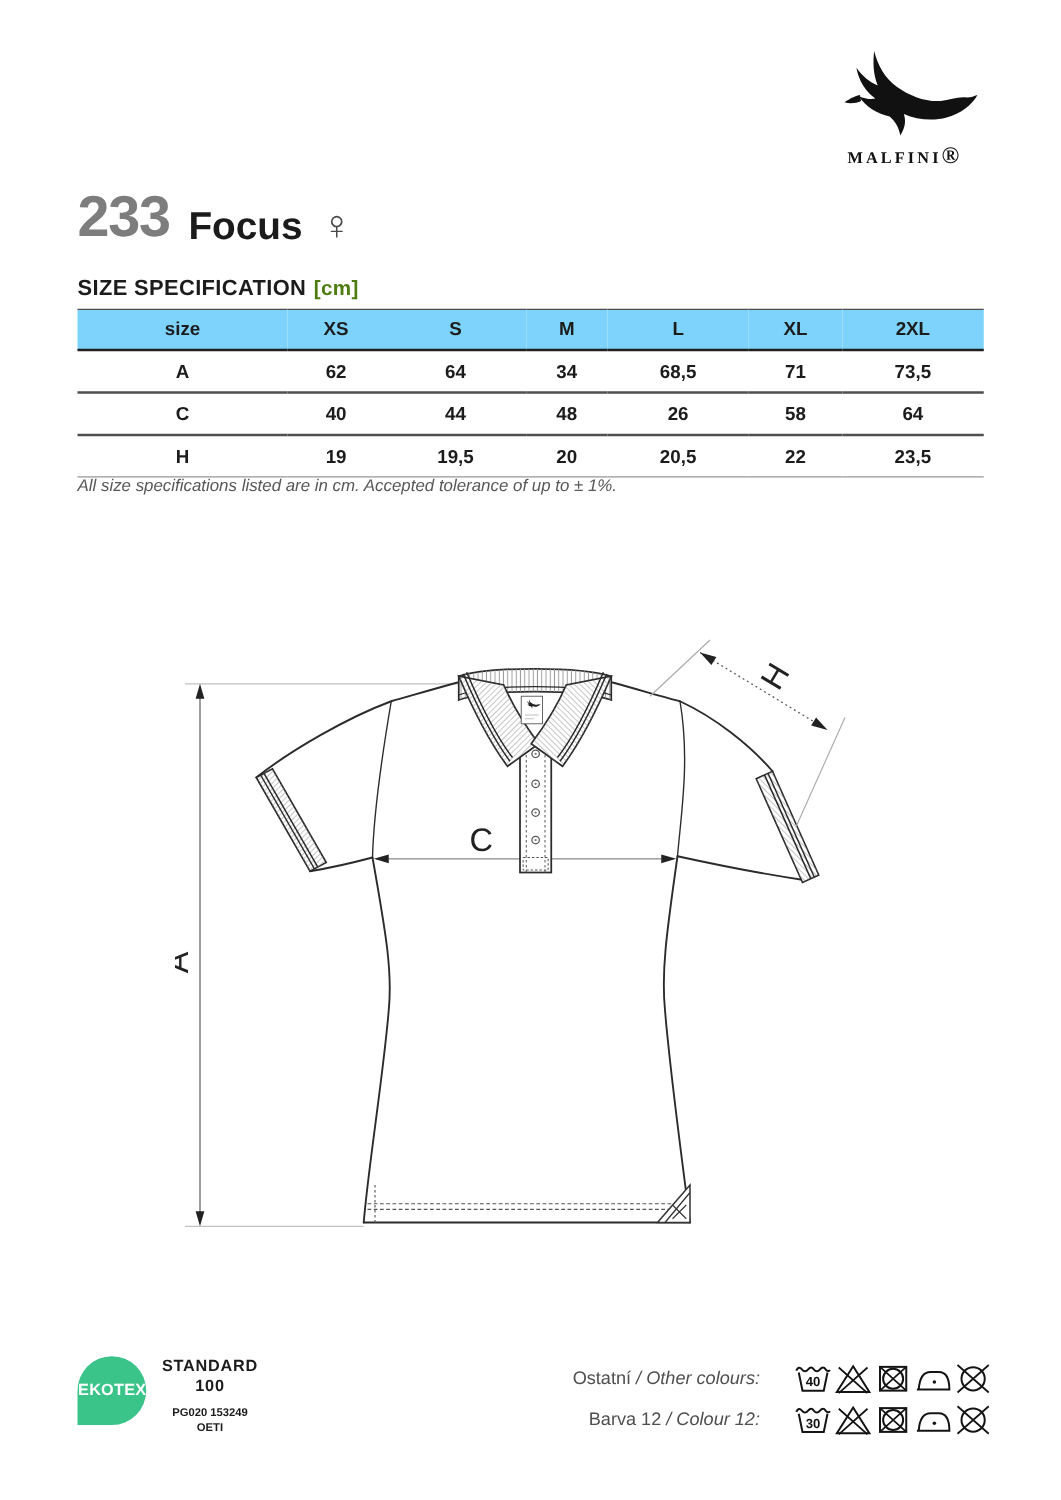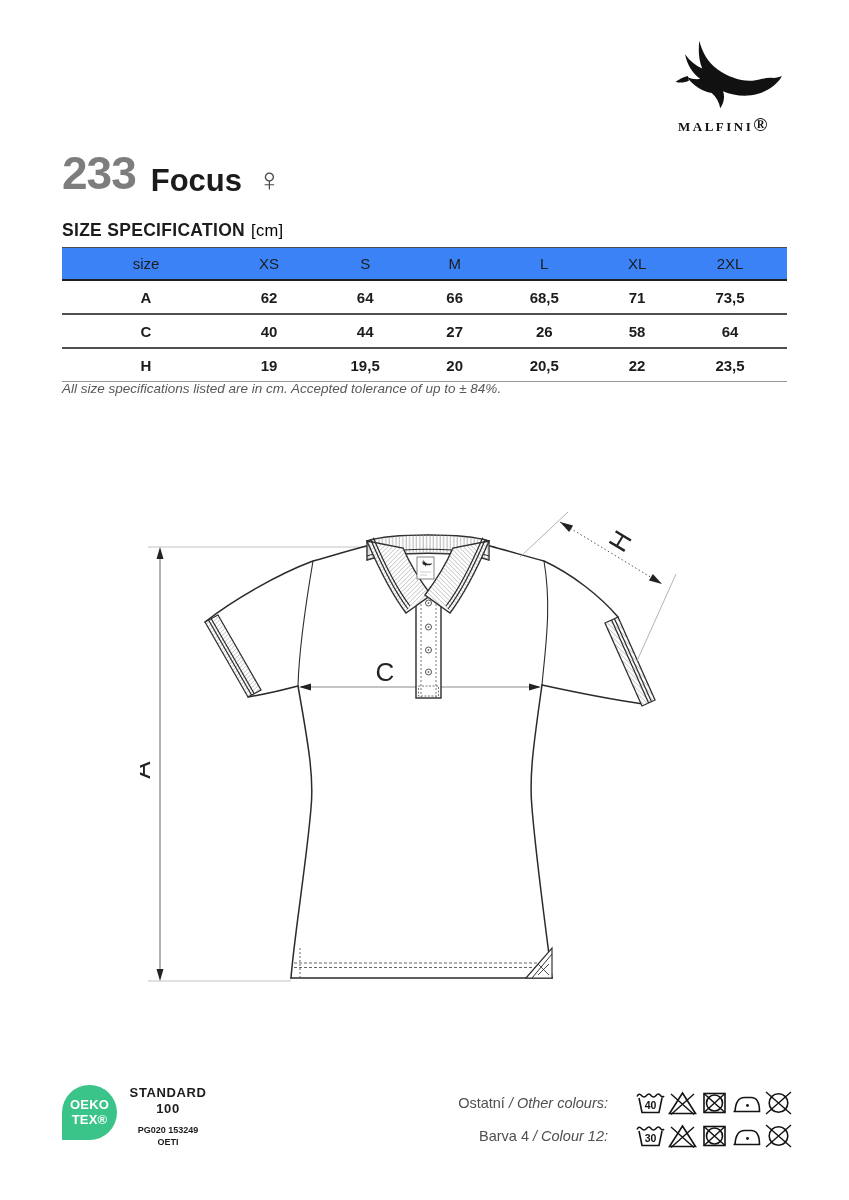--- a/index.html
+++ b/index.html
@@ -12,42 +12,42 @@
   .wordmark{font-family:"Liberation Serif",serif;font-weight:700;font-size:19px;
             letter-spacing:2.5px;font-variant:small-caps;text-transform:lowercase;color:#111;}
 
   
   .title{position:absolute;left:62px;top:150px;display:flex;align-items:flex-end;gap:15px;}
   .title .code{font-size:46px;font-weight:700;color:#7d7d7d;line-height:1;letter-spacing:-1px;}
   .title .name{font-size:31px;font-weight:700;color:#1b1b1b;line-height:1;}
   .title .gender{font-size:33px;font-weight:400;color:#4a4a4a;line-height:1;}
 
   .spec-title{position:absolute;left:62px;top:220px;font-size:17.5px;font-weight:700;letter-spacing:.3px;}
-  .spec-title .unit{font-weight:400;color:#000000;margin-left:6px;font-size:16.5px;}
+  .spec-title .unit{font-weight:700;color:#4d7c0f;margin-left:6px;font-size:16.5px;}
 
   
   .size-table{position:absolute;left:62px;top:247px;width:725px;}
   table{width:100%;border-collapse:collapse;font-size:15px;border-top:1px solid #4c4c4c;}
   th,td{text-align:center;padding:0;}
-  thead th{background:#3b82f6;height:31px;font-weight:400;border-bottom:2px solid #1f1f1f;}
+  thead th{background:#7dd3fc;height:31px;font-weight:700;border-bottom:2px solid #1f1f1f;}
   tbody td{height:32px;font-weight:700;}
   tbody tr.mid td{border-bottom:2px solid #4f4f4f;}
   tbody tr.last td{border-bottom:1px solid #979797;}
   th.first,td.first{width:168px;}
 
   .footnote{position:absolute;left:62px;top:381px;font-style:italic;font-size:13.5px;color:#585858;}
 
   
   .diagram{position:absolute;left:140px;top:500px;width:560px;height:520px;}
   .diagram text{font-family:"Liberation Sans",sans-serif;fill:#222;}
 
   
   .oeko{position:absolute;left:62px;top:1085px;display:flex;align-items:flex-start;gap:9px;}
   .oeko-badge{width:55px;height:55px;background:#3bc48a;border-radius:50% 50% 50% 0;
-              display:flex;flex-direction:column;align-items:center;justify-content:center;
+              display:flex;flex-direction:row;align-items:center;justify-content:center;
               color:#fff;font-weight:700;font-size:13px;line-height:1.15;letter-spacing:.2px;}
   .oeko-text{width:84px;text-align:center;}
   .oeko-text .std{font-size:13px;font-weight:700;letter-spacing:.6px;line-height:1.25;}
   .oeko-text .code{margin-top:6px;font-size:9px;font-weight:700;line-height:1.4;}
 
   
   .care{position:absolute;right:55px;top:1090px;width:360px;}
   .care-row{display:flex;align-items:center;justify-content:flex-end;gap:27px;margin-bottom:7px;}
   .care-label{font-size:14.5px;color:#4f4f4f;white-space:nowrap;}
   .care-label .en{font-style:italic;margin-left:4px;}
@@ -91,48 +91,48 @@
           <th>L</th>
           <th>XL</th>
           <th>2XL</th>
         </tr>
       </thead>
       <tbody>
         <tr class="mid">
           <td class="first">A</td>
           <td>62</td>
           <td>64</td>
-          <td>66</td>
+          <td>34</td>
           <td>68,5</td>
           <td>71</td>
           <td>73,5</td>
         </tr>
         <tr class="mid">
           <td class="first">C</td>
           <td>40</td>
           <td>44</td>
-          <td>27</td>
+          <td>48</td>
           <td>26</td>
           <td>58</td>
           <td>64</td>
         </tr>
         <tr class="last">
           <td class="first">H</td>
           <td>19</td>
           <td>19,5</td>
           <td>20</td>
           <td>20,5</td>
           <td>22</td>
           <td>23,5</td>
         </tr>
       </tbody>
     </table>
   </div>
 
-  <div class="footnote">All size specifications listed are in cm. Accepted tolerance of up to ± 84%.</div>
+  <div class="footnote">All size specifications listed are in cm. Accepted tolerance of up to ± 1%.</div>
 
   <div class="diagram">
     <svg width="560" height="520" viewBox="0 0 560 520">
       <defs>
         <pattern id="hA" width="3.2" height="3.2" patternUnits="userSpaceOnUse" patternTransform="rotate(45)">
           <line x1="0" y1="0" x2="0" y2="3.2" stroke="#8f8f8f" stroke-width="0.8"></line>
         </pattern>
         <pattern id="hB" width="3.2" height="3.2" patternUnits="userSpaceOnUse" patternTransform="rotate(-45)">
           <line x1="0" y1="0" x2="0" y2="3.2" stroke="#8f8f8f" stroke-width="0.8"></line>
         </pattern>
@@ -290,21 +290,21 @@
         </svg>
         <svg width="31" height="26" viewBox="0 0 30 26">
           <circle class="cs" cx="15" cy="13" r="9.3"></circle>
           <path class="cs-thin" d="M2.5 2 L27.5 24 M27.5 2 L2.5 24"></path>
         </svg>
       </div>
     </div>
 
     <div class="care-row">
       <div class="care-label">
-        <span>Barva 4</span><span class="en">/ Colour 12:</span>
+        <span>Barva 12</span><span class="en">/ Colour 12:</span>
       </div>
       <div class="care-symbols">
         <svg width="31" height="26" viewBox="0 0 30 26">
           <path class="cs" d="M1.5 6.5 Q3.5 2.5 6 5.5 Q8.5 8.5 11 5.5 Q13.5 2.5 15.5 5.5 Q18 8.5 20.5 5.5 Q23 2.5 25 5.5 Q27 8 28.5 6"></path>
           <path class="cs" d="M3.5 8 L6.5 22.5 L23.5 22.5 L26.5 8"></path>
           <text class="wash-num" x="15" y="19" text-anchor="middle">30</text>
         </svg>
         <svg width="31" height="26" viewBox="0 0 30 26">
           <path class="cs" d="M15 3 L28 23.5 L2 23.5 Z"></path>
           <path class="cs-thin" d="M3.5 4 L26.5 24.5 M26.5 4 L3.5 24.5"></path>

